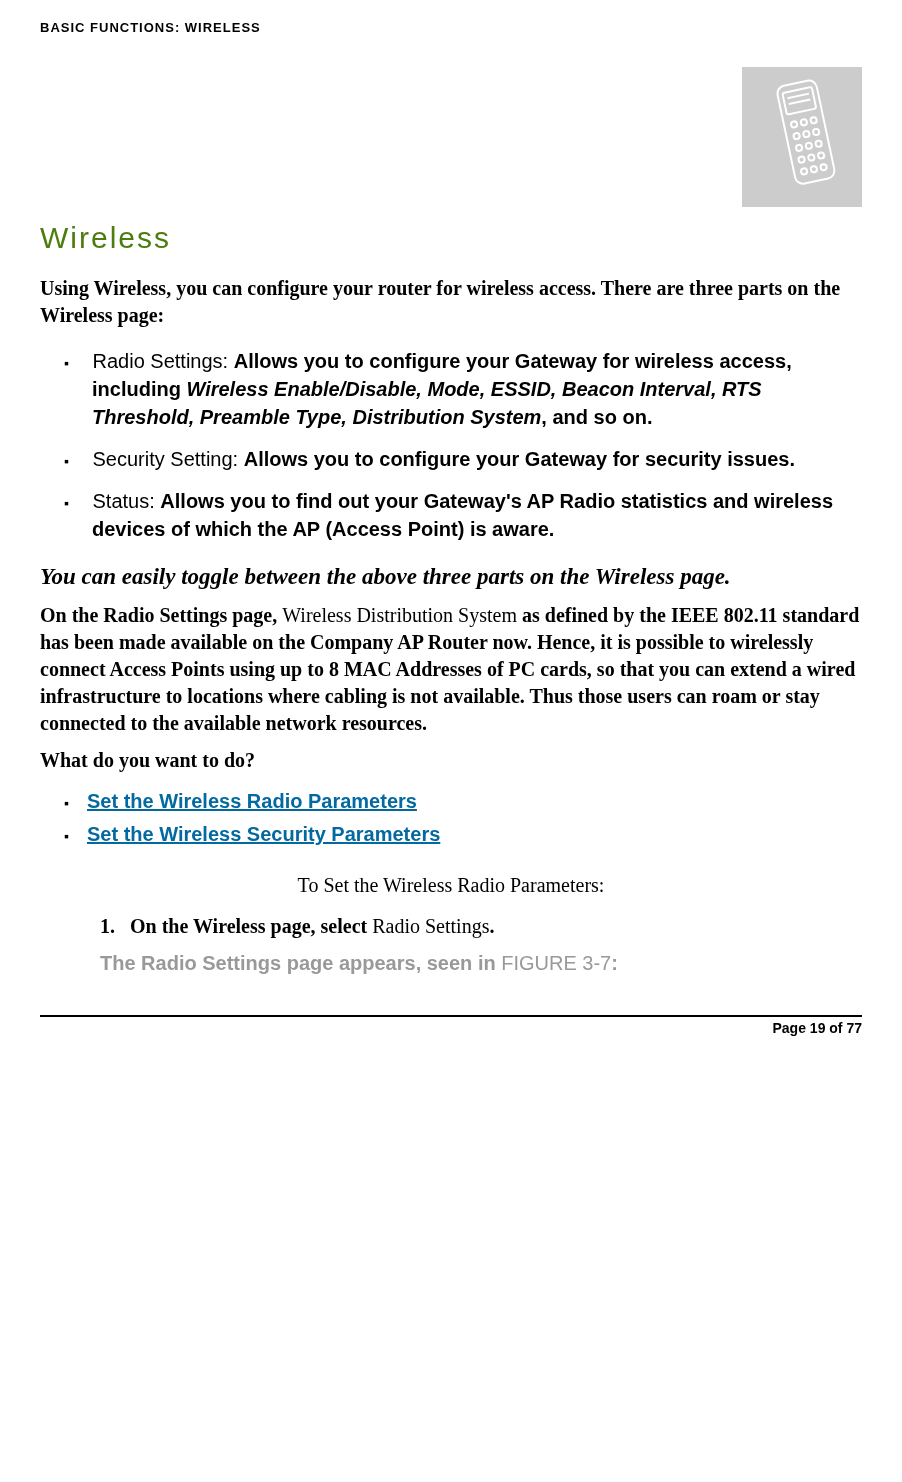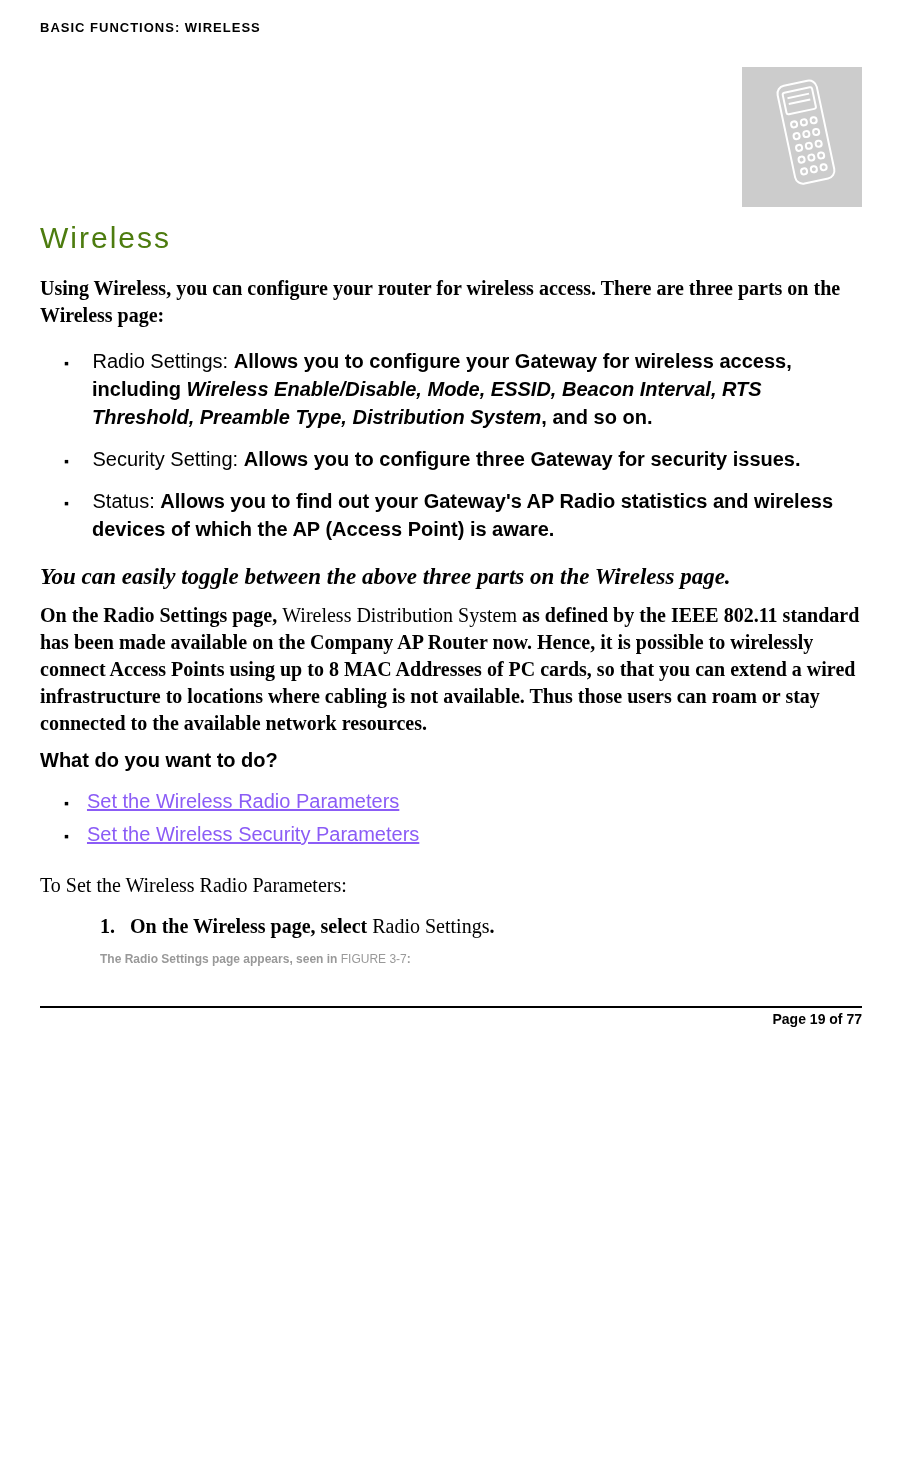--- a/index.html
+++ b/index.html
@@ -85,21 +85,21 @@
       font-family: "Times New Roman", Times, serif;
       font-size: 20px;
       font-weight: bold;
       line-height: 1.35;
       margin-bottom: 12px;
     }
     .wds-text .normal {
       font-weight: normal;
     }
     .question {
-      font-family: Liberation Sans, sans-serif;
+      font-family: Liberation Serif, serif;
       font-size: 20px;
       font-weight: bold;
       margin-bottom: 18px;
     }
     .link-list {
       list-style: none;
       padding: 0;
       margin: 0 0 28px 0;
     }
     .link-list li {
@@ -109,42 +109,43 @@
       text-indent: -28px;
       margin-bottom: 10px;
     }
     .link-list li::before {
       content: "▪";
       font-size: 14px;
       margin-right: 18px;
       color: #000;
     }
     .link-list a {
-      color: #8b5cf6;
-      font-weight: normal;
+      color: #0369a1;
+      font-weight: bold;
       text-decoration: underline;
     }
     .to-set {
       font-family: "Times New Roman", Times, serif;
       font-size: 20px;
       margin-bottom: 18px;
+      text-align: center;
     }
     .step-list {
       font-family: "Times New Roman", Times, serif;
       font-size: 20px;
       font-weight: bold;
       padding-left: 60px;
       margin-bottom: 14px;
     }
     .step-list .nonbold {
       font-weight: normal;
     }
     .figure-caption {
       font-family: Verdana, Arial, sans-serif;
-      font-size: 12px;
+      font-size: 20px;
       font-weight: bold;
       color: #999999;
       padding-left: 60px;
       margin-bottom: 40px;
     }
     .figure-caption .fignum {
       color: #999999;
       font-weight: normal;
     }
     .footer-line {
@@ -192,21 +193,21 @@
 
 <div class="section-title">Wireless</div>
 
 <div class="intro">Using Wireless, you can configure your router for wireless access. There are three parts on the Wireless page:</div>
 
 <ul class="bullet-list">
   <li>
     <span class="label">Radio Settings: </span><span>Allows you to configure your Gateway for wireless access, including </span><span class="italic">Wireless Enable/Disable, Mode, ESSID, Beacon Interval, RTS Threshold, Preamble Type, Distribution System</span><span>, and so on.</span>
   </li>
   <li>
-    <span class="label">Security Setting: </span><span>Allows you to configure three Gateway for security issues.</span>
+    <span class="label">Security Setting: </span><span>Allows you to configure your Gateway for security issues.</span>
   </li>
   <li>
     <span class="label">Status: </span><span>Allows you to find out your Gateway's AP Radio statistics and wireless devices of which the AP (Access Point) is aware.</span>
   </li>
 </ul>
 
 <div class="toggle-text">You can easily toggle between the above three parts on the Wireless page.</div>
 
 <div class="wds-text">
   <span>On the Radio Settings page, </span><span class="normal">Wireless Distribution System</span><span> as defined by the IEEE 802.11 standard has been made available on the Company AP Router now. Hence, it is possible to wirelessly connect Access Points using up to 8 MAC Addresses of PC cards, so that you can extend a wired infrastructure to locations where cabling is not available. Thus those users can roam or stay connected to the available network resources.</span>

